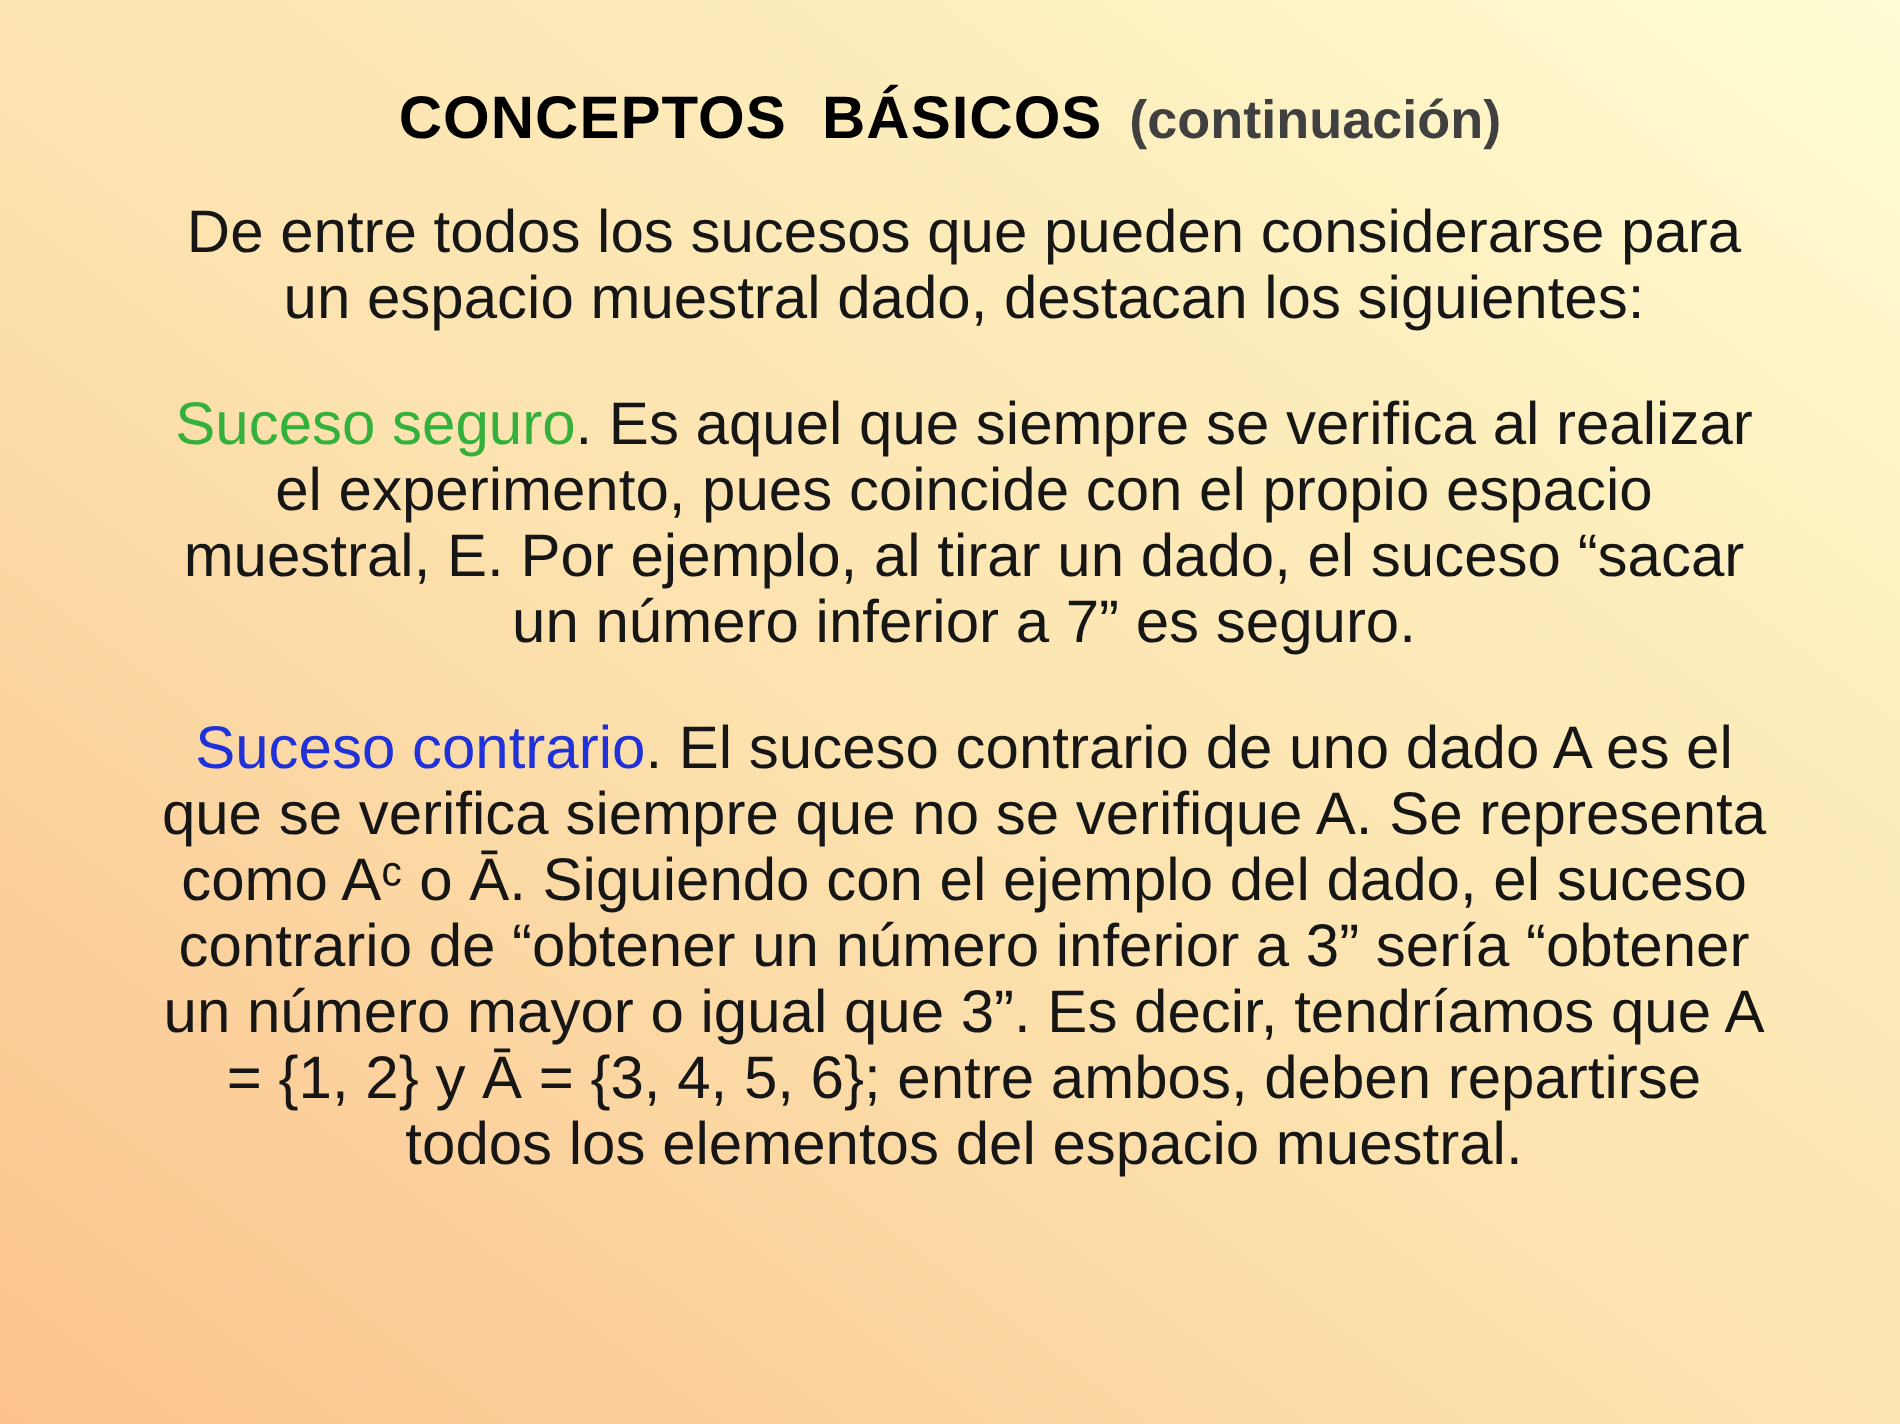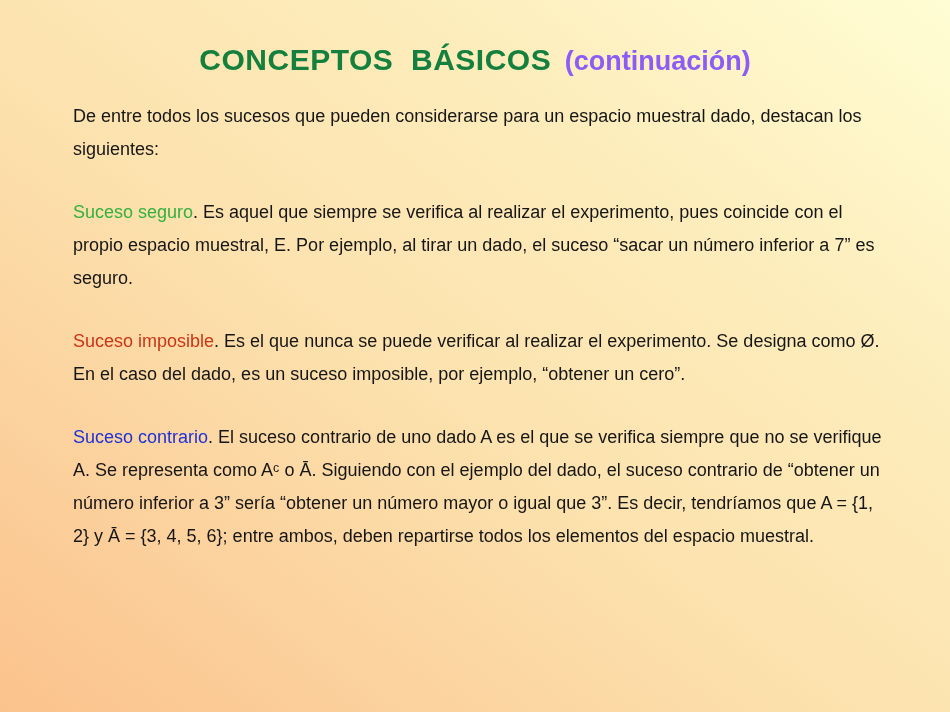--- a/index.html
+++ b/index.html
@@ -34,56 +34,54 @@
   .title-suffix {
     font-size: 27px;
     margin-left: 9px;
     white-space: pre;
   }
   .body-text {
     margin-top: 17px;
     padding-left: 73px;
     width: 818px;
     box-sizing: content-box;
-    font-size: 18px;
+    font-size: 30px;
     line-height: 33px;
     color: #161616;
+    text-align: center;
   }
   .body-text p {
     margin: 0 0 30px 0;
   }
   .body-text p:last-child {
     margin-bottom: 4px;
   }
   .lead {
     font-weight: normal;
   }
 </style>
 </head>
 <body>
 
 <div class="slide">
 
   <div class="title-row">
-    <span class="title-main" style="color: #15803d;">CONCEPTOS  BÁSICOS</span>
-    <span class="title-suffix" style="color: #8b5cf6;">(continuación)</span>
+    <span class="title-main" style="color: #000000;">CONCEPTOS  BÁSICOS</span>
+    <span class="title-suffix" style="color: #404040;">(continuación)</span>
   </div>
 
   <div class="body-text">
 
     <p>
       <span class="lead"></span><span>De entre todos los sucesos que pueden considerarse para un espacio muestral dado, destacan los siguientes:</span>
     </p>
 
     <p>
       <span class="lead" style="color: rgb(51, 177, 60);">Suceso seguro</span><span>. Es aquel que siempre se verifica al realizar el experimento, pues coincide con el propio espacio muestral, E. Por ejemplo, al tirar un dado, el suceso “sacar un número inferior a 7” es seguro.</span>
     </p>
 
-    <p>
-      <span class="lead" style="color: rgb(203, 53, 23);">Suceso imposible</span><span>. Es el que nunca se puede verificar al realizar el experimento. Se designa como Ø. En el caso del dado, es un suceso imposible, por ejemplo, “obtener un cero”.</span>
-    </p>
 
     <p>
       <span class="lead" style="color: rgb(31, 49, 216);">Suceso contrario</span><span>. El suceso contrario de uno dado A es el que se verifica siempre que no se verifique A. Se representa como Aᶜ o Ā. Siguiendo con el ejemplo del dado, el suceso contrario de “obtener un número inferior a 3” sería “obtener un número mayor o igual que 3”. Es decir, tendríamos que A = {1, 2} y Ā = {3, 4, 5, 6}; entre ambos, deben repartirse todos los elementos del espacio muestral.</span>
     </p>
 
   </div>
 </div>
 
 </body></html>

